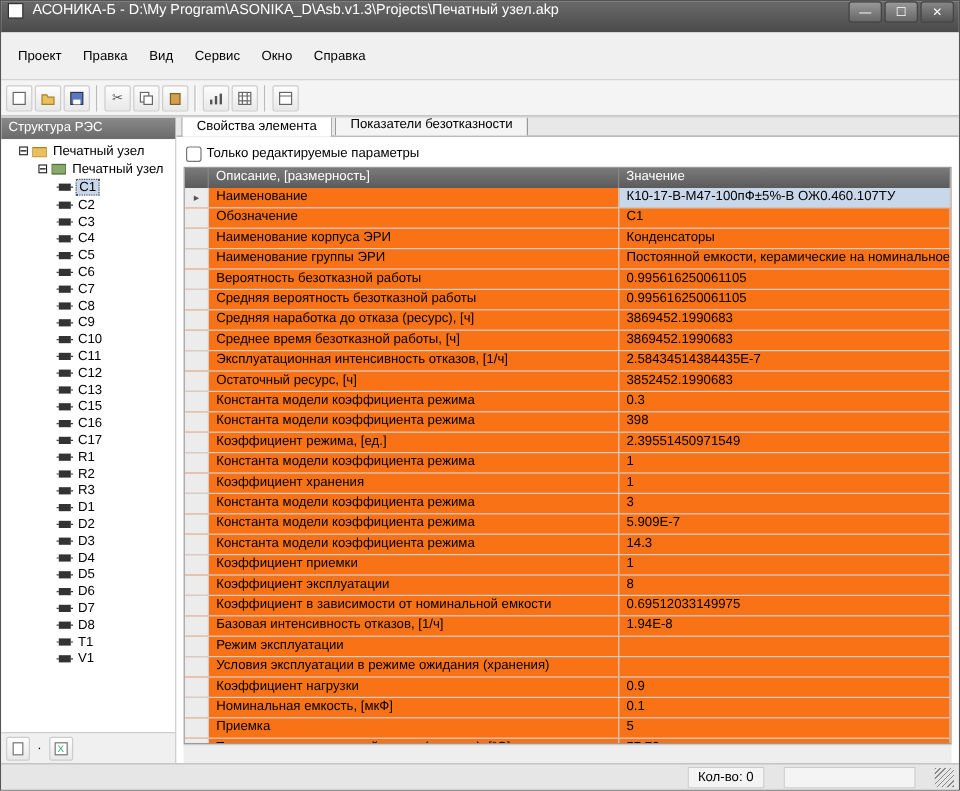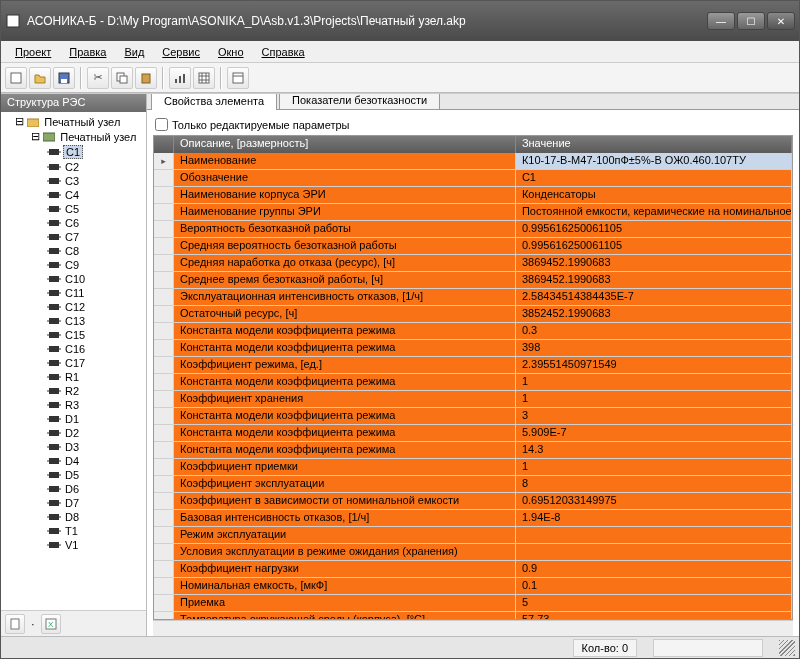--- a/index.html
+++ b/index.html
@@ -14,24 +14,24 @@
   }
   .window {
     width: 800px;
     height: 659px;
     border: 1px solid #555;
     background: #e8e8e8;
     display: flex;
     flex-direction: column;
   }
   .titlebar {
-    height: 40px;
+    height: 26px;
     background: linear-gradient(to bottom, #6a6a6a, #4a4a4a);
     display: flex;
-    align-items: center;
+    align-items: flex-start;
     padding: 0 4px;
     color: #fff;
   }
   .titlebar-icon {
     width: 16px; height: 16px;
     display: inline-block;
     margin-right: 6px;
   }
   .titlebar-title {
     flex: 1;
@@ -44,28 +44,27 @@
     width: 28px; height: 18px;
     background: linear-gradient(to bottom,#999,#666);
     border: 1px solid #444;
     border-radius: 3px;
     display:flex; align-items:center; justify-content:center;
     color:#fff;
     font-size:10px;
   }
   .titlebar-btn.close { background: linear-gradient(to bottom,#888,#555); }
   .menubar {
-    height: 22px;
+    height: 40px;
     background: #f0f0f0;
     border-bottom: 1px solid #ccc;
     display: flex;
     align-items: center;
     padding: 0 6px;
     gap: 2px;
-    text-decoration: underline;
   }
   .menu-item {
     padding: 2px 8px;
     color: #000;
   }
   .toolbar {
     height: 30px;
     background: #f4f4f4;
     border-bottom: 1px solid #bbb;
     display: flex;
@@ -174,21 +173,20 @@
   .tab-panel {
     flex: 1;
     background: #fff;
     padding: 4px 6px 0 6px;
     display: flex;
     flex-direction: column;
     overflow: hidden;
   }
   .filter-row {
     display: flex;
-    align-items: center;
     gap: 4px;
     padding: 4px 2px;
     font-size: 11px;
   }
   .filter-row input[type=checkbox] {
     width: 13px; height: 13px;
   }
   .grid {
     flex: 1;
     border: 1px solid #999;

